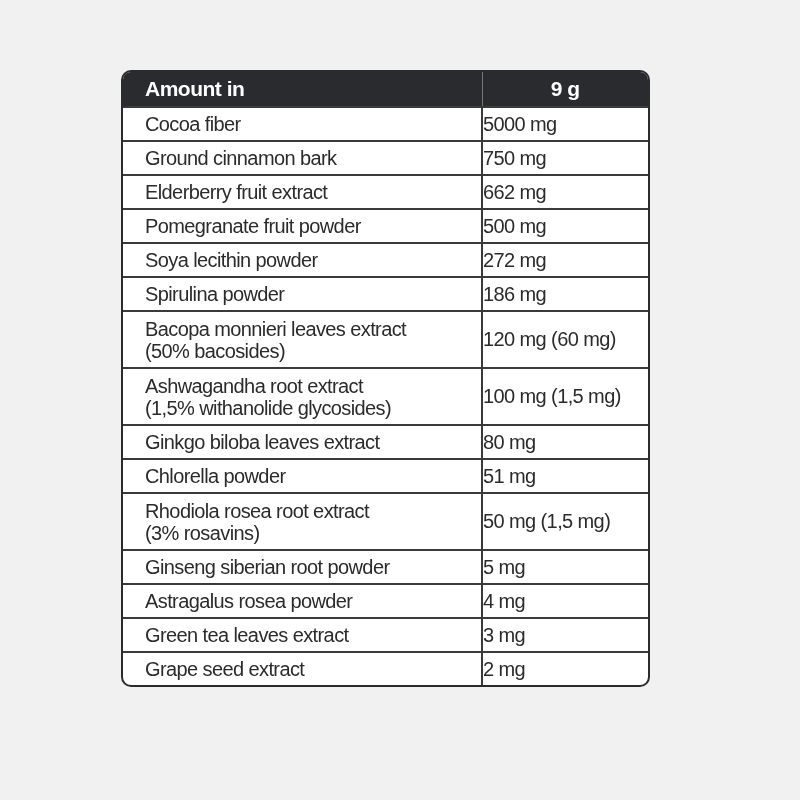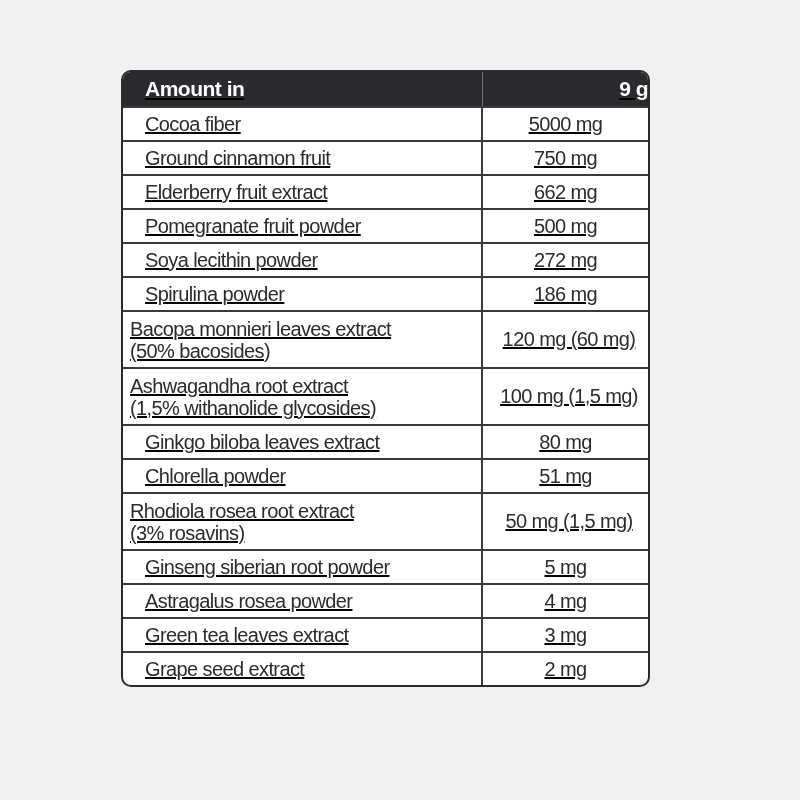--- a/index.html
+++ b/index.html
@@ -1,31 +1,31 @@
 <!DOCTYPE html>
 <html><head>
 <meta charset="utf-8">
 <style>
   html, body { margin:0; padding:0; }
   body { width:800px; height:800px; background:#f1f1f1; position:relative; overflow:hidden;
          font-family: "Liberation Sans", sans-serif; }
   .table-wrap { position:absolute; left:121px; top:70px; width:529px;
                 border:2px solid #2a2b2f; border-radius:10px; overflow:hidden; background:#fff; box-sizing:border-box; }
-  table { width:100%; border-collapse:collapse; table-layout:fixed;text-decoration:underline; }
+  table { width:100%; border-collapse:collapse; table-layout:fixed; }
   col.c1 { width:359px; }
   th { background:#2a2b2f; color:#fff; font-weight:bold; font-size:21px; height:34px; padding:0;
        letter-spacing:-0.5px; }
   th.h1 { text-align:left; padding-left:22px; border-right:1px solid #777; }
-  th.h2 { text-align:right; }
+  th.h2 { text-align:center; }
   td { font-size:20px; color:#2b2b2b; border-top:2px solid #3a3a3a; padding:0; letter-spacing:-0.6px;
        transform-origin:left; }
   td.name { padding-left:22px; border-right:2px solid #3a3a3a; line-height:22px; }
-  td.amt { text-align:center; }
+  td.amt { }
   tr.single td { height:32px; }
-  tr.double td { height:55px;padding-left:7px; }
+  tr.double td { height:55px; }
 </style>
 </head>
 <body>
 
 <div class="table-wrap">
   <table>
     <colgroup>
         <col class="c1">
         <col>
       </colgroup>
@@ -34,21 +34,21 @@
         <th class="h1">Amount in</th>
         <th class="h2">9 g</th>
       </tr>
     </thead>
     <tbody>
       <tr class="single">
         <td class="name">Cocoa fiber</td>
         <td class="amt">5000 mg</td>
       </tr>
       <tr class="single">
-        <td class="name">Ground cinnamon fruit</td>
+        <td class="name">Ground cinnamon bark</td>
         <td class="amt">750 mg</td>
       </tr>
       <tr class="single">
         <td class="name">Elderberry fruit extract</td>
         <td class="amt">662 mg</td>
       </tr>
       <tr class="single">
         <td class="name">Pomegranate fruit powder</td>
         <td class="amt">500 mg</td>
       </tr>

